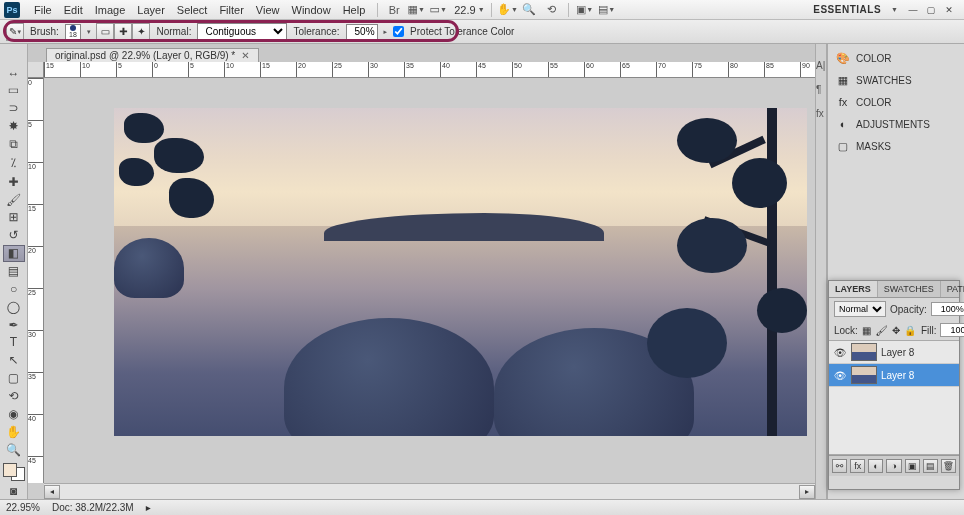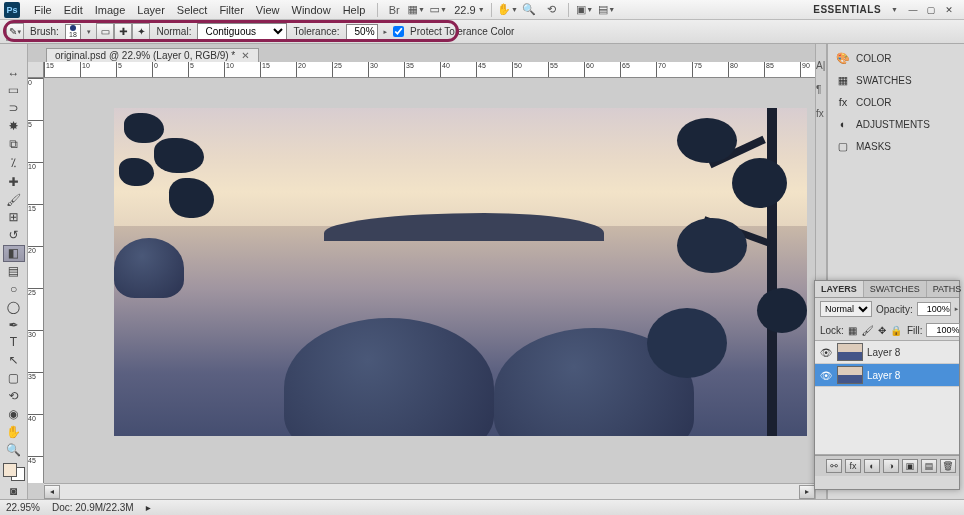--- a/index.html
+++ b/index.html
@@ -50,21 +50,21 @@
 .branch { position:absolute; background:#1a2030; }
 .leaves { position:absolute; left:0; top:0; width:100px; height:120px; }
 .leaf { position:absolute; background:#1a2538; border-radius:40% 60% 50% 50%; }
 .scrollbar-h { height:16px; background:#e5e5e5; border-top:1px solid #aaa; display:flex; align-items:center; margin-left:16px; }
 .sb-btn { width:16px; height:14px; background:linear-gradient(#f5f5f5,#ccc); border:1px solid #999; display:flex; align-items:center; justify-content:center; font-size:8px; }
 .right-panels { width:137px; background:#d9d9d9; border-left:1px solid #aaa; padding:4px; display:flex; flex-direction:column; gap:2px; }
 .panel-row { display:flex; align-items:center; gap:6px; padding:3px 4px; font-size:10px; color:#333; }
 .panel-icon { width:14px; height:14px; display:flex; align-items:center; justify-content:center; font-size:11px; }
 .mini-collapse { width:12px; background:#d0d0d0; border-left:1px solid #aaa; border-right:1px solid #aaa; display:flex; flex-direction:column; align-items:center; padding-top:16px; gap:10px; }
 .mini-icon { width:10px; height:14px; font-size:10px; color:#555; }
-.layers-panel { position:absolute; right:4px; top:280px; width:146px; height:210px; background:#d8d8d8; border:1px solid #888; box-shadow:0 0 6px rgba(0,0,0,.3); font-size:10px; }
+.layers-panel { position:absolute; right:4px; top:280px; width:132px; height:210px; background:#d8d8d8; border:1px solid #888; box-shadow:0 0 6px rgba(0,0,0,.3); font-size:10px; }
 .lp-tabs { display:flex; background:#c8c8c8; border-bottom:1px solid #999; }
 .lp-tab { padding:3px 6px; font-size:9px; border-right:1px solid #aaa; }
 .lp-tab.active { background:#d8d8d8; font-weight:bold; }
 .lp-row { display:flex; align-items:center; padding:3px 5px; gap:4px; }
 .lp-select { flex:1; height:16px; font-size:9px; border:1px solid #999; }
 .lp-input { width:34px; height:14px; font-size:9px; border:1px solid #999; text-align:right; }
 .lp-layers { background:#e8e8e8; border-top:1px solid #aaa; border-bottom:1px solid #aaa; flex:1; }
 .layer-item { display:flex; align-items:center; padding:2px 4px; gap:4px; border-bottom:1px solid #ccc; }
 .layer-item.selected { background:#4a90d9; color:#fff; }
 .eye-icon { width:14px; text-align:center; }
@@ -273,21 +273,21 @@
       </div>
       <div class="panel-row">
         <span class="panel-icon">▢</span>
         <span>MASKS</span>
       </div>
     </div>
 </div>
 
 <div class="status-bar">
   <span>22.95%</span>
-  <span>Doc: 20.9M/22.3M</span>
+  <span>Doc: 38.2M/22.3M</span>
   <span>▸</span>
 </div>
 
 <div class="layers-panel">
   <div class="lp-tabs" id="lp-tabs">
       <div class="lp-tab active">LAYERS</div>
       <div class="lp-tab">SWATCHES</div>
       <div class="lp-tab">PATHS</div>
     </div>
   <div class="lp-row">

